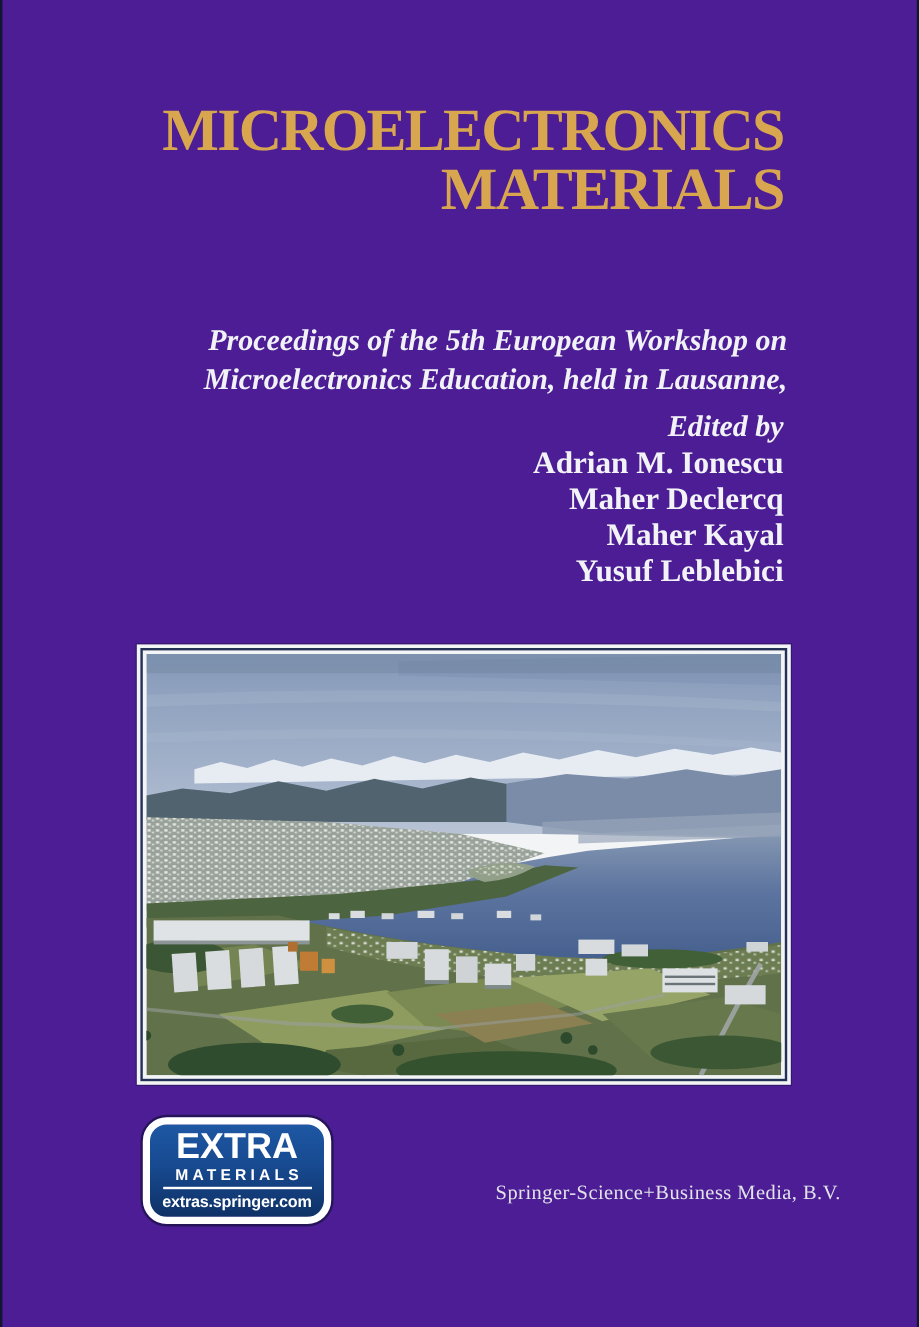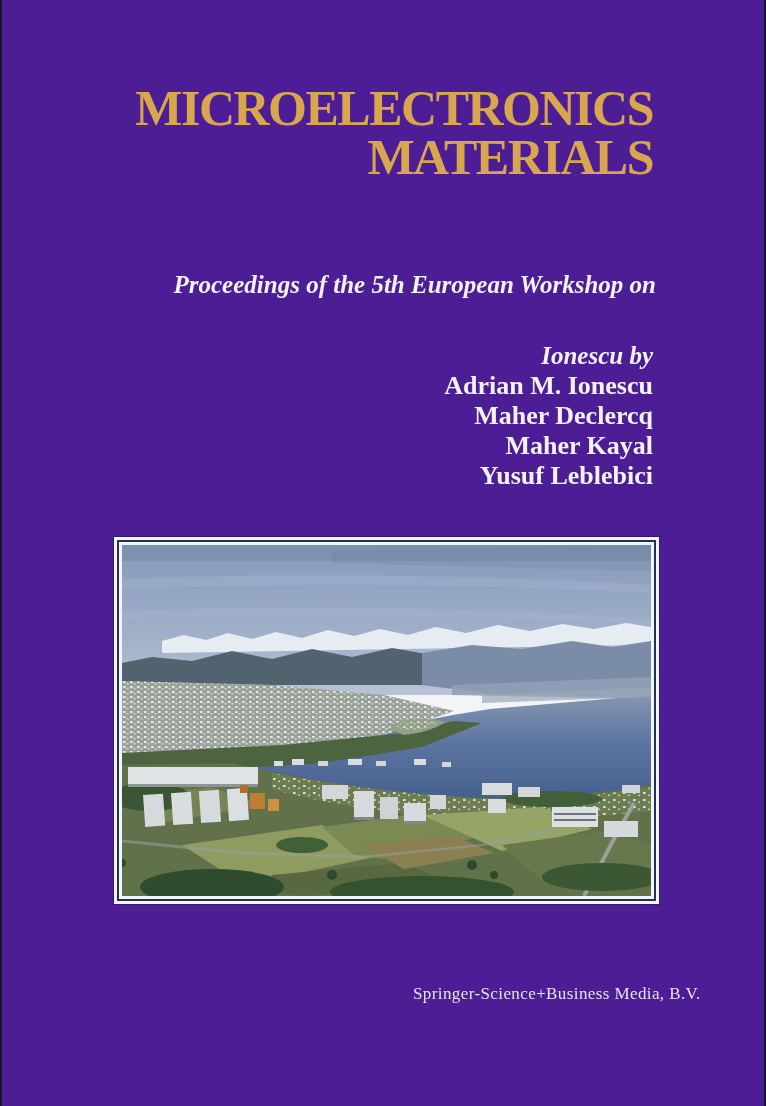--- a/index.html
+++ b/index.html
@@ -100,24 +100,25 @@
 
 <div class="cover">
 
   <div class="title">
     <div>MICROELECTRONICS</div>
     <div>MATERIALS</div>
   </div>
 
   <div class="subtitle">
     <div>Proceedings of the 5th European Workshop on</div>
+    <div>Microelectronics Education, held in Lausanne,</div>
   </div>
 
   <div class="editors">
-    <div class="edited-by">Ionescu by</div>
+    <div class="edited-by">Edited by</div>
     <div class="editor-name">Adrian M. Ionescu</div>
     <div class="editor-name">Maher Declercq</div>
     <div class="editor-name">Maher Kayal</div>
     <div class="editor-name">Yusuf Leblebici</div>
   </div>
 
   <div class="photo-frame">
     <div class="photo-mat">
       <svg viewBox="0 0 529 351" preserveAspectRatio="none" xmlns="http://www.w3.org/2000/svg">
         <defs>
@@ -229,16 +230,22 @@
 
         <rect x="430" y="262" width="46" height="20" fill="#dde1e4"></rect>
         <rect x="432" y="268" width="42" height="2" fill="#6b7577"></rect>
         <rect x="432" y="274" width="42" height="2" fill="#6b7577"></rect>
         <rect x="482" y="276" width="34" height="16" fill="#d5d9dc"></rect>
         <rect x="500" y="240" width="18" height="8" fill="#cfd4d7"></rect>
       </svg>
     </div>
   </div>
 
+  <div class="badge">
+    <div class="badge-extra">EXTRA</div>
+    <div class="badge-materials">MATERIALS</div>
+    <div class="badge-divider"></div>
+    <div class="badge-url">extras.springer.com</div>
+  </div>
 
   <div class="publisher">Springer-Science+Business Media, B.V.</div>
 
 </div>
 
 </body></html>

